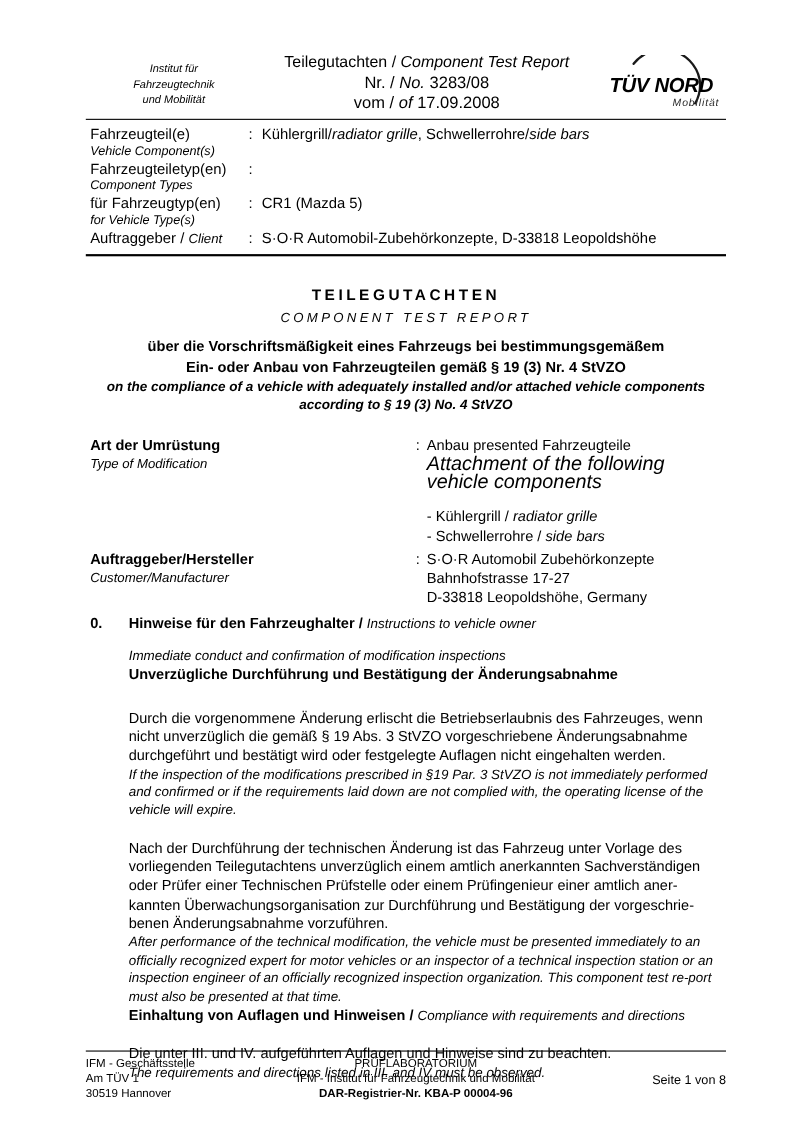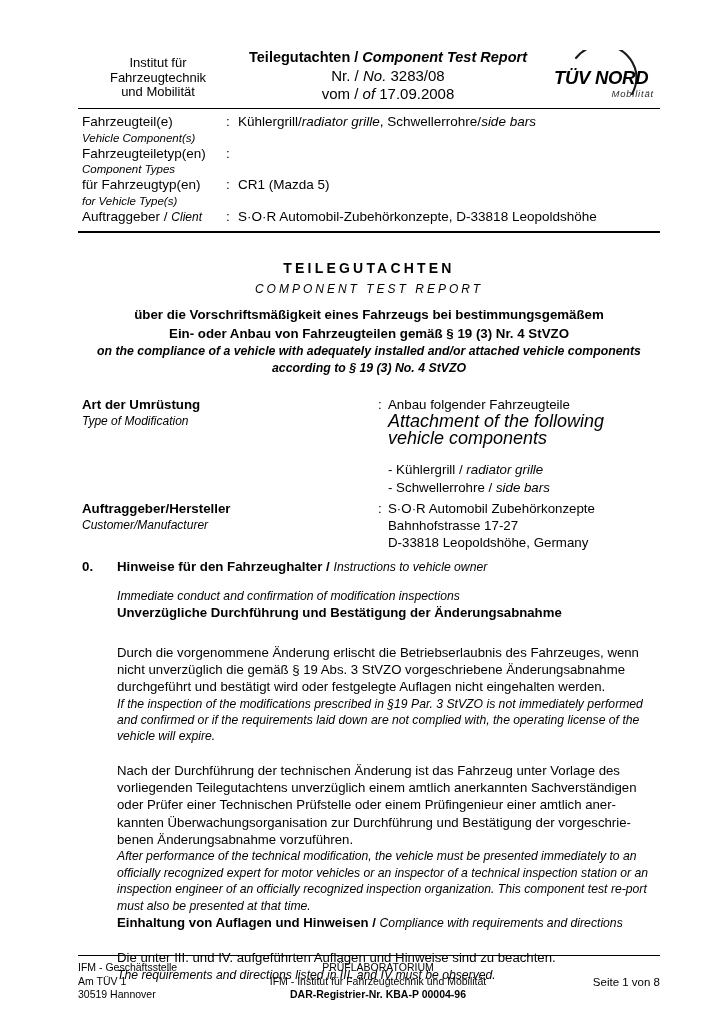--- a/index.html
+++ b/index.html
@@ -29,33 +29,34 @@
     top: 48px;
     width: 582px;
     height: 58px;
   }
   .inst-block {
     position: absolute;
     left: 0;
     top: 8px;
     width: 160px;
     text-align: center;
-    font-size: 13px;
+    font-style: italic;
+    font-size: 10px;
     line-height: 14.5px;
   }
   .title-block {
     position: absolute;
     left: 150px;
     top: 0px;
     width: 320px;
     text-align: center;
   }
   .title-line1 {
     font-size: 14.5px;
-    font-weight: bold;
+    font-weight: normal;
     line-height: 19px;
     white-space: nowrap;
   }
   .title-line1 .it {
     font-style: italic;
   }
   .title-line2, .title-line3 {
     font-size: 15px;
     line-height: 18px;
     white-space: nowrap;
@@ -406,21 +407,21 @@
   </div>
 
   <div class="details">
     <div class="drow">
       <div class="dlabel">
         <span>Art der Umrüstung</span>
         <span class="sub">Type of Modification</span>
       </div>
       <div class="dcolon">:</div>
       <div class="dvalue">
-        <span class="plain">Anbau folgender Fahrzeugteile</span>
+        <span class="plain">Anbau presented Fahrzeugteile</span>
         <span class="sub-it">Attachment of the following vehicle components</span>
         <div class="bullets">
           <div><span>- Kühlergrill / </span><span class="it">radiator grille</span></div>
           <div><span>- Schwellerrohre / </span><span class="it">side bars</span></div>
         </div>
       </div>
     </div>
   </div>
 
   <div class="details2">

